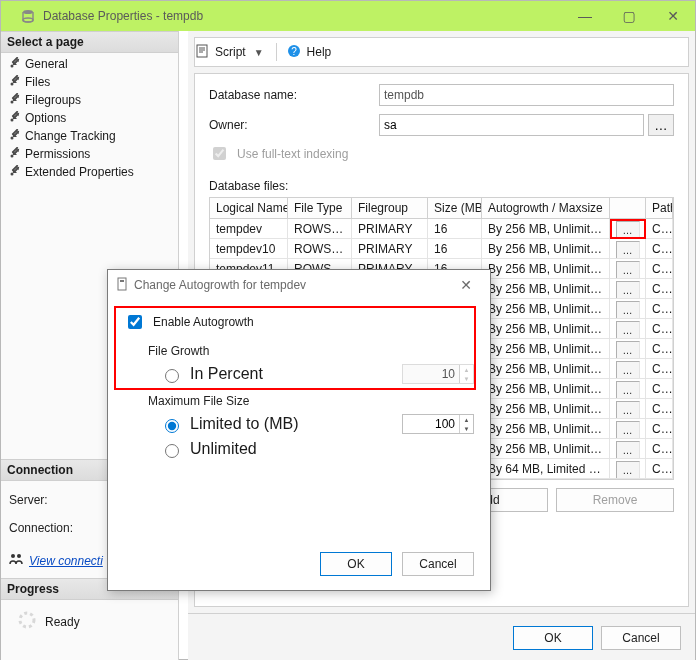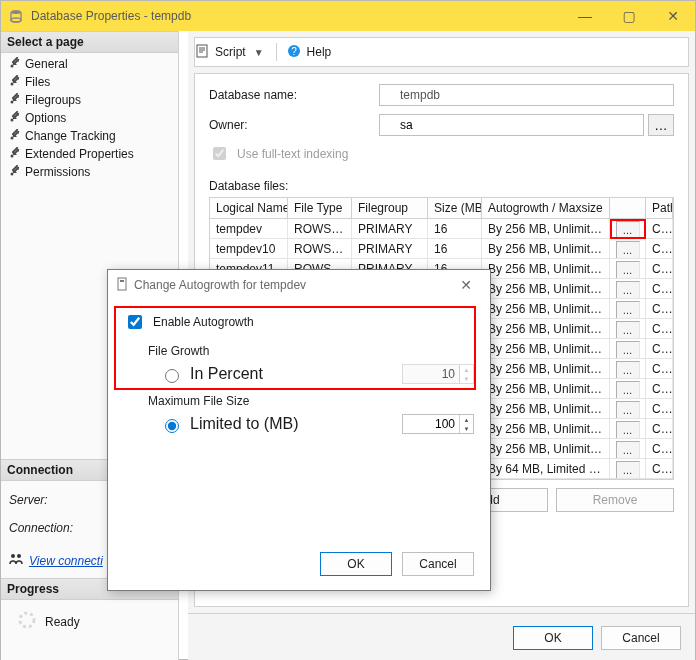--- a/index.html
+++ b/index.html
@@ -13,24 +13,24 @@
   }
 
   
   .window {
     position: relative;
     width: 696px; height: 660px;
     background: #ffffff;
     border: 1px solid #b8b8b8;
   }
   .titlebar {
-    background: #fde047;
+    background: #bef264;
     height: 30px;
     display: flex; align-items: center;
-    padding: 0 0 0 8px;
+    padding: 0 0 0 20px;
     color: #5a5a5a;
     font-size: 12px;
   }
   .titlebar .appicon {
     width: 14px; height: 14px;
     margin-right: 8px;
   }
   .titlebar .winbtns {
     margin-left: auto;
     display: flex;
@@ -66,21 +66,21 @@
   }
   .pagelist { padding: 2px 0 10px 0; }
   .pageitem {
     display: flex; align-items: center; gap: 6px;
     padding: 2px 6px 2px 24px;
     position: relative;
     font-size: 12px;
   }
   .pageitem svg { position: absolute; left: 8px; top: 2px; }
   .conn-body { padding: 6px 8px 10px 8px; font-size: 12px; }
-  .conn-kv { margin: 6px 0 14px 0; color: #222; font-style: italic; }
+  .conn-kv { margin: 6px 0 14px 0; color: #222; }
   .conn-link { color: #0a4cc4; text-decoration: underline; font-style: italic; }
   .conn-link-row { display: flex; align-items: center; gap: 6px; margin-top: 18px; }
   .progress-body { display: flex; align-items: center; gap: 8px; padding: 10px 8px 0 16px; }
 
   
   .rightpanel {
     flex: 1 1 auto;
     display: flex; flex-direction: column;
     background: #f4f4f4;
   }
@@ -103,21 +103,21 @@
     background: #ffffff;
     border: 1px solid #d0d0d0;
     padding: 10px 14px;
     position: relative;
     overflow: hidden;
   }
   .form-row { display: flex; align-items: center; margin-bottom: 8px; }
   .form-row .flabel { width: 170px; font-size: 12px; }
   .form-row input[type=text] {
     flex: 1; height: 22px; font: inherit;
-    border: 1px solid #c0c0c0; padding: 0 20px; background: #fff;
+    border: 1px solid #c0c0c0; padding: 0 4px; background: #fff;
   }
   .form-row .ellips-btn {
     width: 26px; height: 22px; margin-left: 4px;
     border: 1px solid #c0c0c0; background: #f0f0f0;
     display: flex; align-items: center; justify-content: center;
   }
   .chk-row { display: flex; align-items: center; gap: 8px; color: #9e9e9e; margin: 8px 0 16px 0; }
   .chk-row input { accent-color: #9e9e9e; }
 
   .dbfiles-label { font-size: 12px; margin-bottom: 4px; }
@@ -303,29 +303,29 @@
               <rect x="2" y="2" width="8" height="2" rx="1" fill="#4a4a4a" transform="rotate(-45 6 3)"></rect>
             </svg>
             <span>Change Tracking</span>
           </div>
           <div class="pageitem">
             <svg width="12" height="12" viewBox="0 0 12 12">
               <path d="M6 0l-2 3h1v3H3l3 3 3-3H7V3h1z" fill="#4a4a4a" transform="rotate(45 6 6)"></path>
               <circle cx="3" cy="9" r="1.5" fill="#4a4a4a"></circle>
               <rect x="2" y="2" width="8" height="2" rx="1" fill="#4a4a4a" transform="rotate(-45 6 3)"></rect>
             </svg>
-            <span>Extended Properties</span>
+            <span>Permissions</span>
           </div>
           <div class="pageitem">
             <svg width="12" height="12" viewBox="0 0 12 12">
               <path d="M6 0l-2 3h1v3H3l3 3 3-3H7V3h1z" fill="#4a4a4a" transform="rotate(45 6 6)"></path>
               <circle cx="3" cy="9" r="1.5" fill="#4a4a4a"></circle>
               <rect x="2" y="2" width="8" height="2" rx="1" fill="#4a4a4a" transform="rotate(-45 6 3)"></rect>
             </svg>
-            <span>Permissions</span>
+            <span>Extended Properties</span>
           </div>
         </div>
 
       <div style="flex:1"></div>
 
       <div class="paneheader">Connection</div>
       <div class="conn-body">
         <div class="conn-kv">Server:</div>
         <div class="conn-kv">Connection:</div>
         <div class="conn-link-row">
@@ -598,20 +598,24 @@
         <input type="radio" name="ms" checked="" style="">
         <span class="olabel">Limited to (MB)</span>
         <span class="num-wrap">
           <input value="100" style="">
           <span class="spinners">
               <span class="sp">▲</span>
               <span class="sp">▼</span>
             </span>
         </span>
       </div>
+      <div class="opt-row">
+        <input type="radio" name="ms" style="">
+        <span class="olabel">Unlimited</span>
+      </div>
     </div>
     <div class="modal-btns">
       <button class="std-btn primary">OK</button>
       <button class="std-btn">Cancel</button>
     </div>
 
     <div class="red-box" style="left:6px; top:36px; width:362px; height:84px;"></div>
   </div>
 
 </div>

